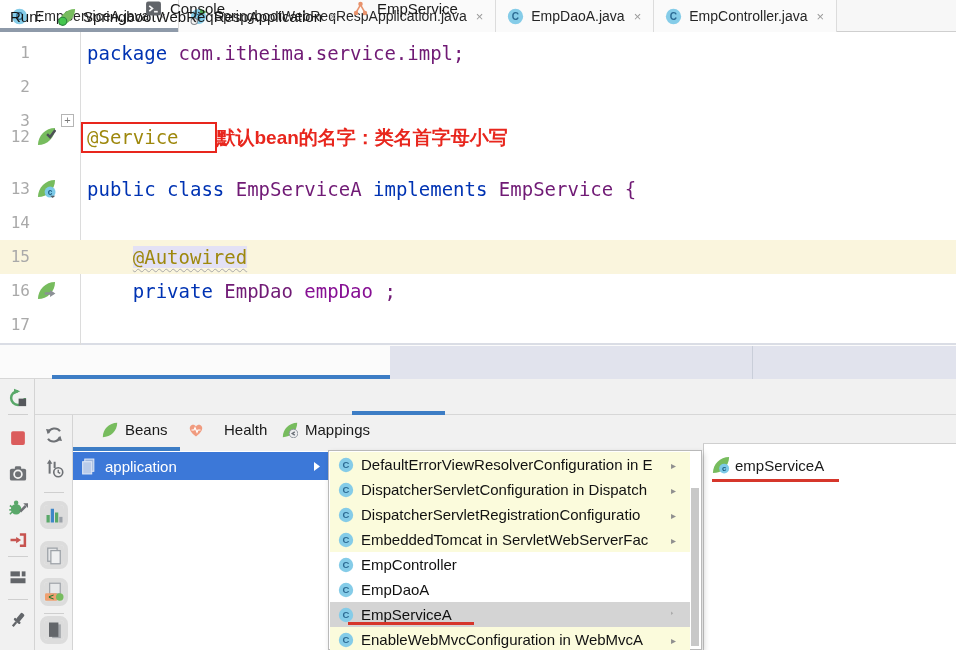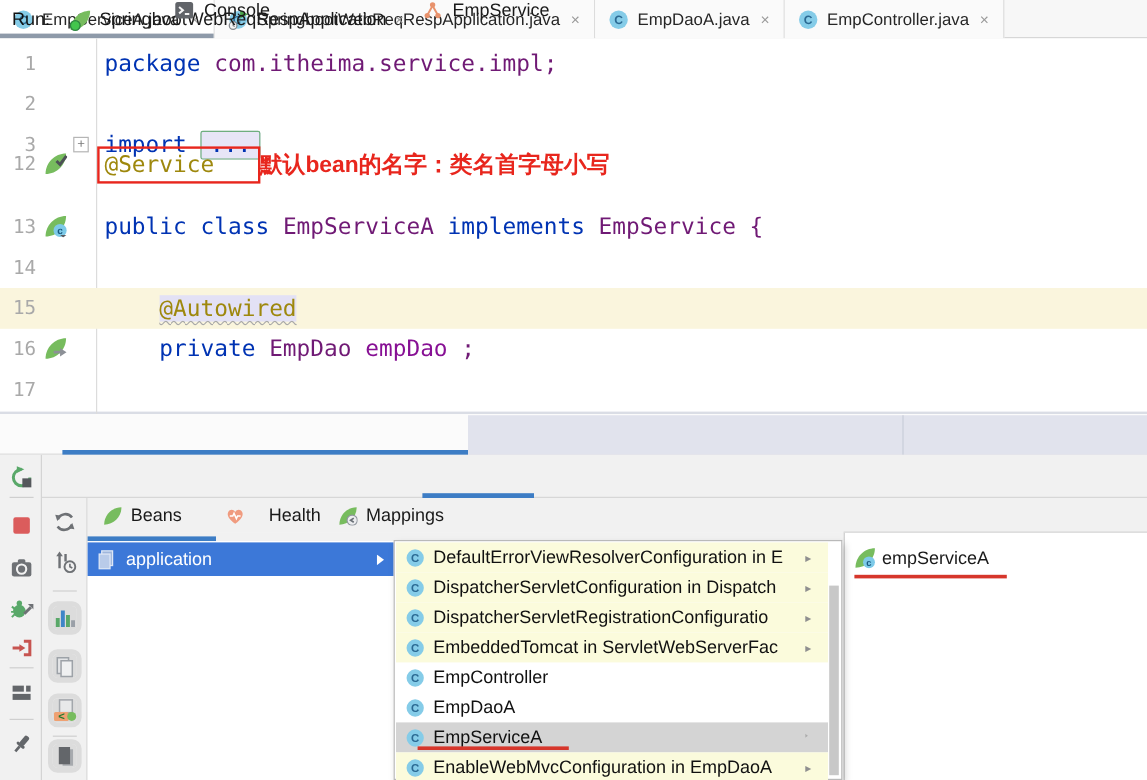--- a/index.html
+++ b/index.html
@@ -147,21 +147,20 @@
         <span class="lnum">1</span>
         <span class="code"><span class="tk-kw">package</span><span class="tk-plain"> com.itheima.service.impl;</span></span>
       </div>
       <div class="crow" style="top: 38px;">
         <span class="lnum">2</span>
         <span class="code"></span>
       </div>
       <div class="crow" style="top: 72px;">
         <span class="lnum">3</span>
         <span class="foldbox">+</span>
-        <span class="code"><span class="tk-kw">import</span><span class="tk-plain"> </span><span class="tk-fold">...</span></span>
       </div>
       <div class="crow" style="top: 88px; text-decoration: underline;">
         <span class="lnum">12</span>
         <span class="gico ico">
           <svg viewBox="0 0 16 16">
             <path d="M15.2,0.8 C15.2,8.8 8.8,15.2 0.8,15.2 C0.8,7.2 7.2,0.8 15.2,0.8 Z" fill="#77bc5e"></path>
             <polyline points="8.5,6 11,8.5 15.5,2.5" stroke="#4d5156" stroke-width="2.1" fill="none"></polyline>
           </svg>
         </span>
         <span class="code"><span class="red-box"><span class="tk-ann">@Service</span></span><span class="tk-note">默认bean的名字：类名首字母小写</span></span>
@@ -245,21 +244,21 @@
           <circle cx="8" cy="3.8" r="2.1" fill="#e8926c"></circle>
           <circle cx="3.8" cy="12.2" r="2.1" fill="#e8926c"></circle>
           <circle cx="12.2" cy="12.2" r="2.1" fill="#e8926c"></circle>
         </svg>
       </span>
       <span>EmpService</span>
     </div>
   </div>
 <div class="abs" id="endpointsline"></div>
 <div class="abs" id="beantabs">
-    <div class="btab" style="left: 86px; justify-content: center;">
+    <div class="btab" style="left: 102px; justify-content: center;">
       <span class="ico" style="width:16px;height:16px">
         <svg viewBox="0 0 16 16">
           <path d="M15.2,0.8 C15.2,8.8 8.8,15.2 0.8,15.2 C0.8,7.2 7.2,0.8 15.2,0.8 Z" fill="#77bc5e"></path>
         </svg>
       </span>
       <span>Beans</span>
     </div>
     <div class="btab" style="left: 188px; gap: 20px;">
       <span class="ico" style="width:16px;height:16px">
         <svg viewBox="0 0 16 16">
@@ -387,21 +386,21 @@
           </svg>
         </span>
       </div>
       <div class="pitem cream" style="top: 176px;">
         <span class="ico picon">
           <svg viewBox="0 0 16 16">
             <circle cx="8" cy="8" r="7.2" fill="#85cce8"></circle>
             <text x="8" y="11.2" font-size="9.5" font-weight="bold" text-anchor="middle" fill="#2b6a93" font-family="Liberation Sans,sans-serif">C</text>
           </svg>
         </span>
-        <span>EnableWebMvcConfiguration in EmpDaoA</span>
+        <span>EnableWebMvcConfiguration in WebMvcA</span>
         <span class="ptrunc">▸</span>
       </div>
     </div>
   <div id="popupline"></div>
   <div id="popupthumb"></div>
 </div>
 
 <div class="tbico" style="left: 8px; top: 388px;"><svg viewBox="0 0 16 16">
       <path d="M13.5,8 A5.5,5.5 0 1 1 8,2.5" stroke="#59a869" stroke-width="2" fill="none"></path>
       <polygon points="4.8,0.5 9.8,2.5 4.8,5" fill="#59a869"></polygon>

